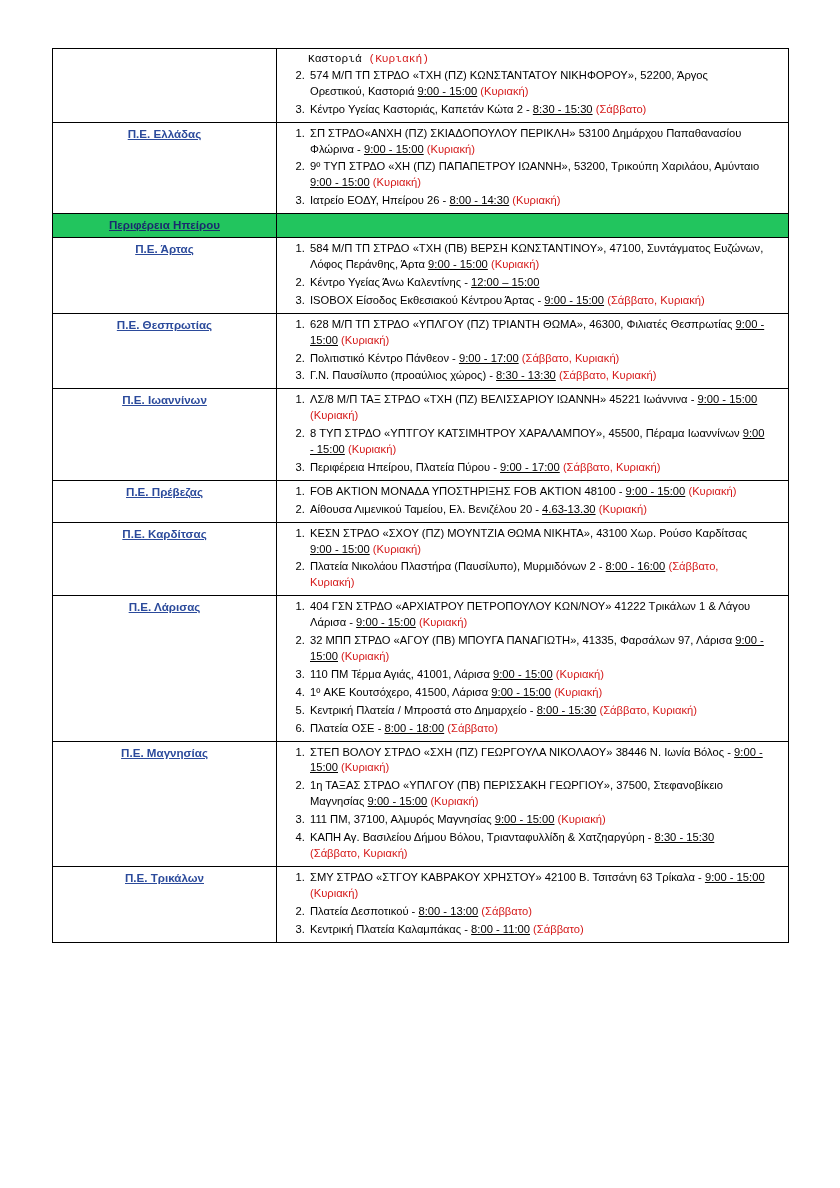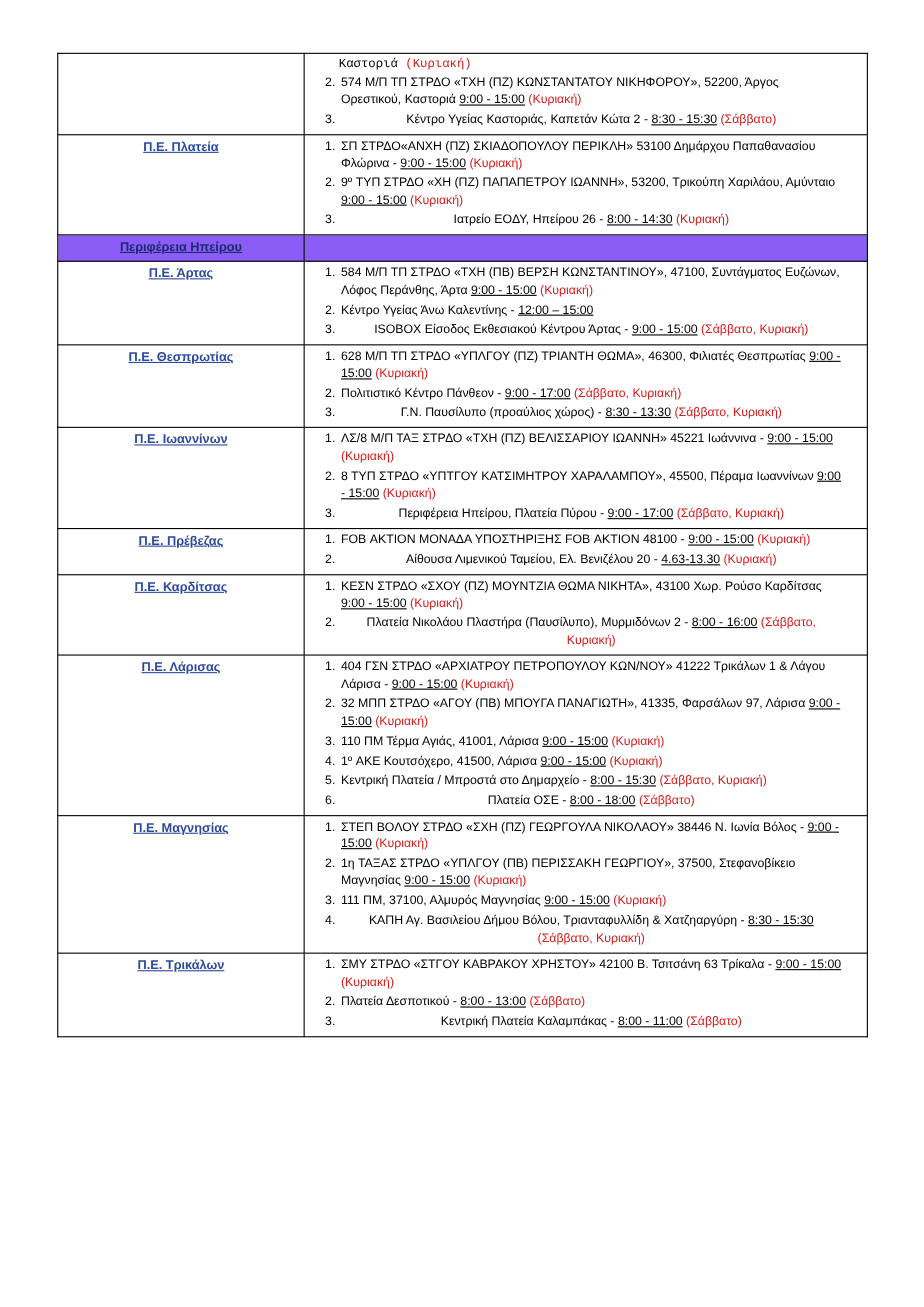--- a/index.html
+++ b/index.html
@@ -30,21 +30,21 @@
     vertical-align: top;
     padding: 3px 5px 4px 5px;
     font-size: 11.2px;
     line-height: 1.42;
   }
   col.c1 { width: 224px; }
   col.c2 { width: 512px; }
 
   
   tr.region td {
-    background: #8b5cf6;
+    background: #22c55e;
     padding: 3px 5px;
   }
   tr.region td.label {
     text-align: center;
   }
   .region-title {
     color: #1a2b6d;
     font-weight: bold;
     text-decoration: underline;
     font-size: 11.6px;
@@ -65,21 +65,21 @@
 
   ol.items {
     margin: 0;
     padding: 0 0 0 26px;
     list-style-position: outside;
   }
   ol.items > li {
     margin: 0 18px 2px 0;
     padding-left: 2px;
   }
-  ol.items > li:last-child { margin-bottom: 0; text-align: center; }
+  ol.items > li:last-child { margin-bottom: 0; }
 
   .u { text-decoration: underline; }
   .red { color: #d51a1a; }
 </style>
 </head>
 <body>
 
 <div class="page">
   <table class="doc">
     <colgroup>
@@ -91,21 +91,21 @@
           <td class="pe">&nbsp;</td>
           <td>
             <div style="padding-left: 26px; font-family: Liberation Mono, monospace;"><span>Καστοριά </span><span class="red">(Κυριακή)</span></div>
             <ol class="items" start="2">
               <li><span>574 Μ/Π ΤΠ ΣΤΡΔΟ «ΤΧΗ (ΠΖ) ΚΩΝΣΤΑΝΤΑΤΟΥ ΝΙΚΗΦΟΡΟΥ», 52200, Άργος Ορεστικού, Καστοριά </span><span class="u">9:00 - 15:00</span><span> </span><span class="red">(Κυριακή)</span></li>
               <li><span>Κέντρο Υγείας Καστοριάς, Καπετάν Κώτα 2 - </span><span class="u">8:30 - 15:30</span><span> </span><span class="red">(Σάββατο)</span></li>
             </ol>
           </td>
         </tr>
         <tr>
-          <td class="pe"><span class="pe-name">Π.Ε. Πλατεία</span></td>
+          <td class="pe"><span class="pe-name">Π.Ε. Ελλάδας</span></td>
           <td>
             <ol class="items">
               <li><span>ΣΠ ΣΤΡΔΟ«ΑΝΧΗ (ΠΖ) ΣΚΙΑΔΟΠΟΥΛΟΥ ΠΕΡΙΚΛΗ» 53100 Δημάρχου Παπαθανασίου Φλώρινα - </span><span class="u">9:00 - 15:00</span><span> </span><span class="red">(Κυριακή)</span></li>
               <li><span>9º ΤΥΠ ΣΤΡΔΟ «ΧΗ (ΠΖ) ΠΑΠΑΠΕΤΡΟΥ ΙΩΑΝΝΗ», 53200, Τρικούπη Χαριλάου, Αμύνταιο </span><span class="u">9:00 - 15:00</span><span> </span><span class="red">(Κυριακή)</span></li>
               <li><span>Ιατρείο ΕΟΔΥ, Ηπείρου 26 - </span><span class="u">8:00 - 14:30</span><span> </span><span class="red">(Κυριακή)</span></li>
             </ol>
           </td>
         </tr>
         <tr class="region">
           <td class="label"><span class="region-title">Περιφέρεια Ηπείρου</span></td>

